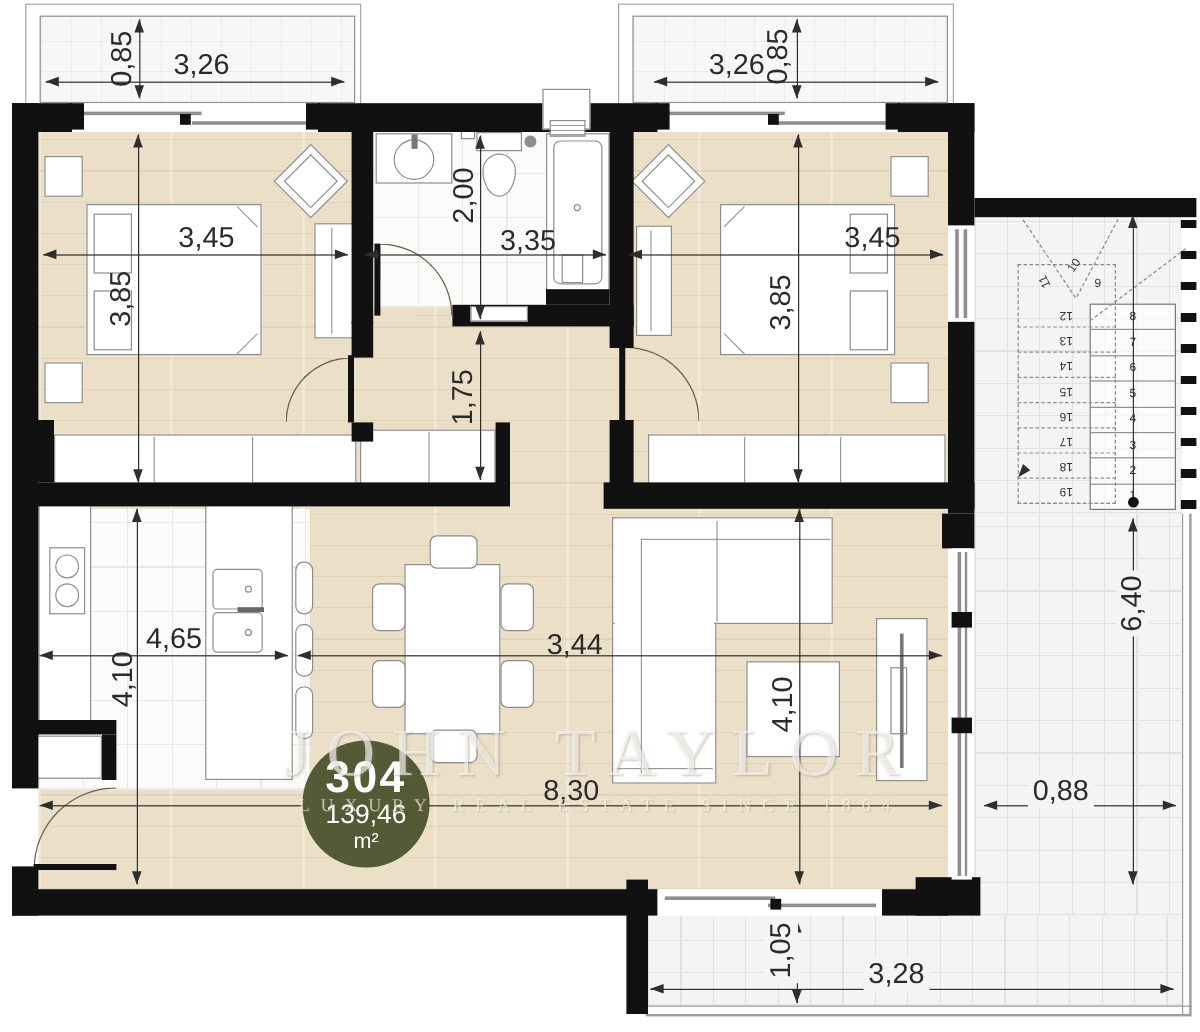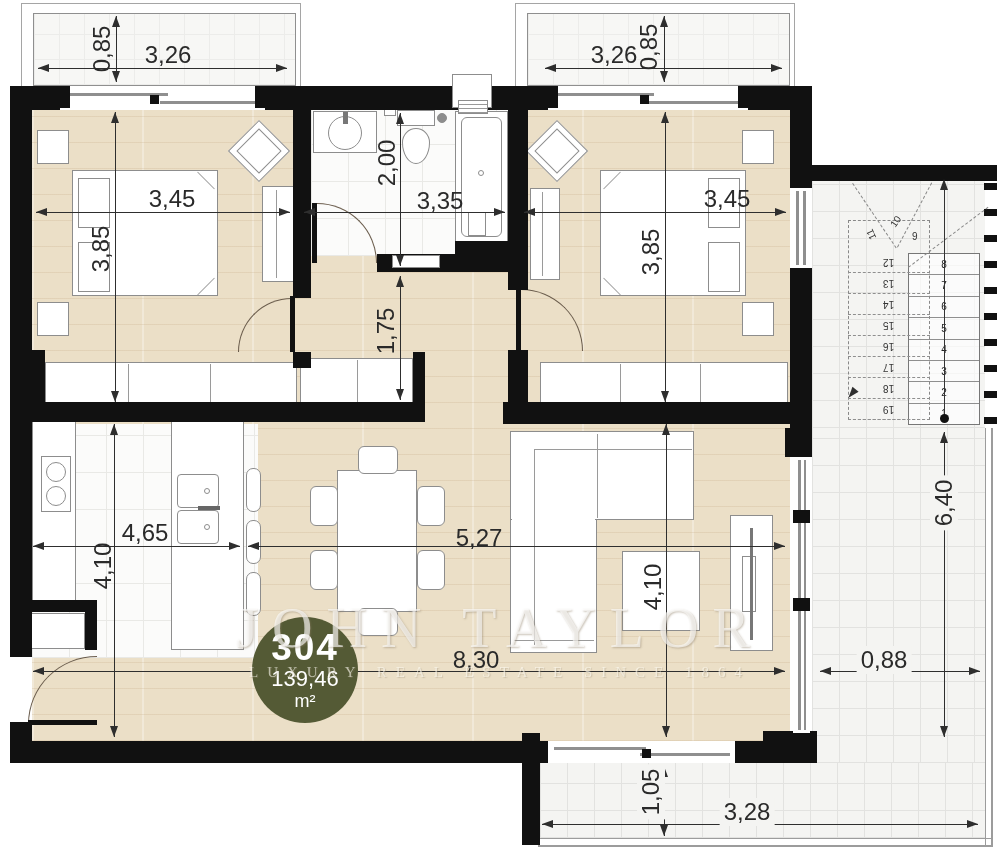--- a/index.html
+++ b/index.html
@@ -325,21 +325,21 @@
   <div class="dlab" style="left:727px;top:199px;">3,45</div>
 
   <div class="dim-h" style="left:33px;top:546px;width:207px;"></div>
   <div class="ah l" style="left:33px;top:542px;"></div>
   <div class="ah r" style="left:229px;top:542px;"></div>
   <div class="dlab" style="left:145px;top:533px;">4,65</div>
 
   <div class="dim-h" style="left:248px;top:546px;width:537px;"></div>
   <div class="ah l" style="left:248px;top:542px;"></div>
   <div class="ah r" style="left:774px;top:542px;"></div>
-  <div class="dlab" style="left:479px;top:538px;">5,27</div>
+  <div class="dlab" style="left:479px;top:538px;">3,44</div>
 
   <div class="dim-h" style="left:33px;top:671px;width:752px;"></div>
   <div class="ah l" style="left:33px;top:667px;"></div>
   <div class="ah r" style="left:774px;top:667px;"></div>
   <div class="dlab" style="left:476px;top:660px;">8,30</div>
 
   <div class="dim-h" style="left:820px;top:671px;width:160px;"></div>
   <div class="ah l" style="left:820px;top:667px;"></div>
   <div class="ah r" style="left:969px;top:667px;"></div>
   <div class="dlab bg" style="left:884px;top:660px;">0,88</div>

